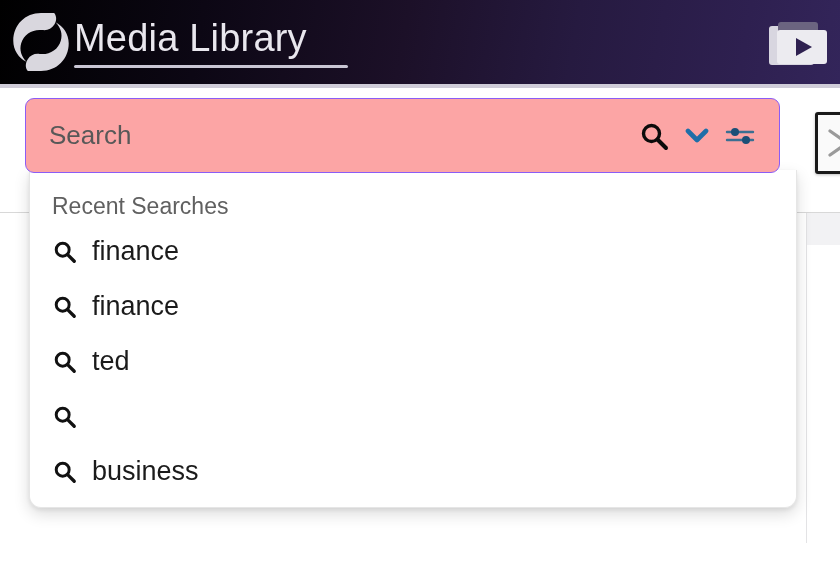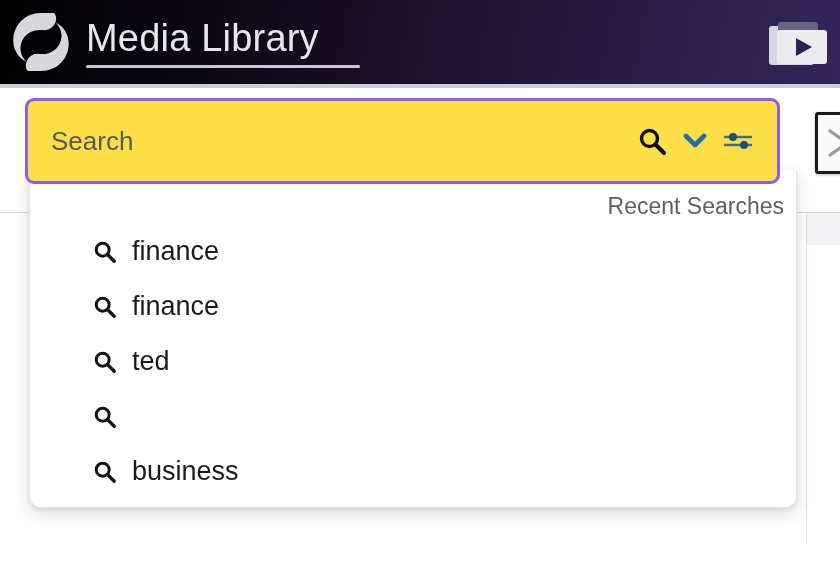--- a/index.html
+++ b/index.html
@@ -38,21 +38,20 @@
   }
 
   .logo-mark {
     width: 66px;
     height: 66px;
     flex: 0 0 66px;
     display: block;
   }
 
   .brand-title-wrap {
-    margin-left: 12px;
     padding-top: 2px;
   }
 
   .brand-title {
     font-size: 38px;
     font-weight: 400;
     color: #e9e7ee;
     letter-spacing: 0.2px;
     line-height: 1;
     white-space: nowrap;
@@ -134,23 +133,23 @@
     box-shadow: 0 1px 3px rgba(0,0,0,0.25);
   }
   .edge-button svg { display: block; }
 
   
   .search-wrap {
     position: absolute;
     left: 25px;
     top: 98px;
     width: 755px;
-    height: 86px;
-    background: #fde047;
-    border: 3px solid #8b5cf6;
+    height: 75px;
+    background: #fca5a5;
+    border: 1px solid #8b5cf6;
     border-radius: 9px;
     display: flex;
     align-items: center;
     z-index: 20;
   }
 
   .search-input {
     flex: 1 1 auto;
     height: 100%;
     border: none;
@@ -195,35 +194,33 @@
     border-radius: 0 0 12px 12px;
     box-shadow: 0 6px 16px rgba(0,0,0,0.14), 0 2px 4px rgba(0,0,0,0.07);
     z-index: 15;
     padding-top: 16px;
     overflow: hidden;
   }
 
   .dropdown-heading {
     font-size: 23px;
     color: #606060;
-    padding: 4px 12px 2px 22px;
+    padding: 4px 4px 2px 22px;
     line-height: 1.4;
     font-weight: 400;
-    text-align: right;
   }
 
   .recent-list { list-style: none; }
 
   .recent-item {
     display: flex;
     align-items: center;
     height: 55px;
     padding-left: 22px;
     cursor: pointer;
-    margin-left: 40px;
   }
 
   .recent-item .ri-icon {
     flex: 0 0 auto;
     width: 26px;
     height: 26px;
     display: flex;
     align-items: center;
     justify-content: center;
     margin-right: 14px;

